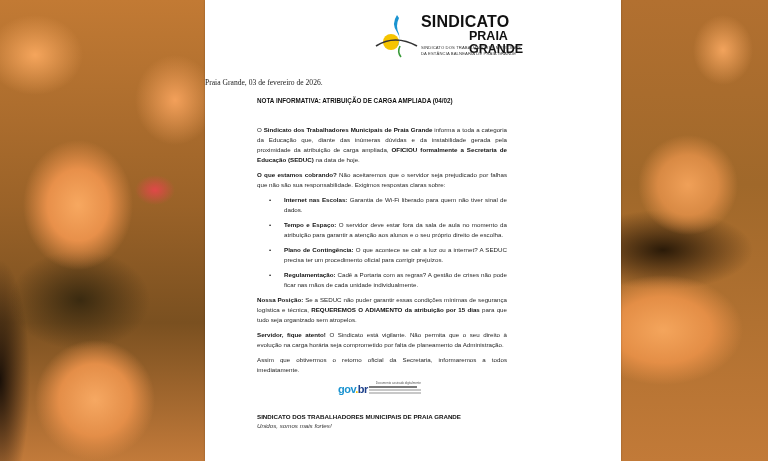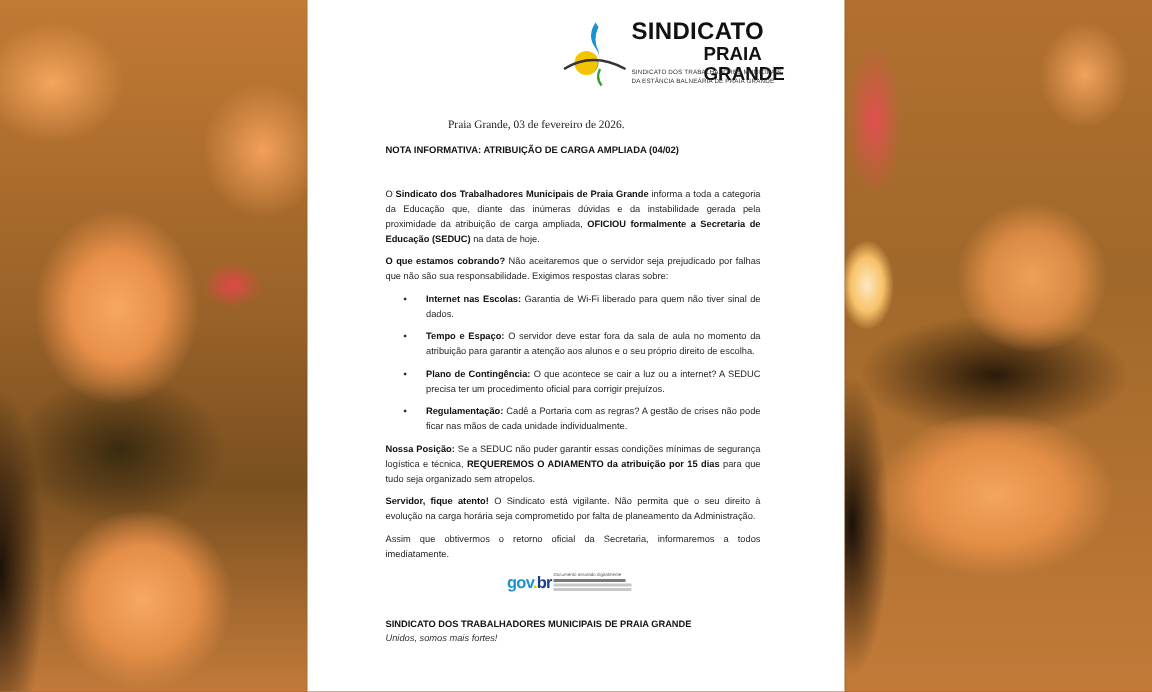--- a/index.html
+++ b/index.html
@@ -29,58 +29,58 @@
       radial-gradient(ellipse 50px 50px at 125px 185px, #f0a058 0%, #d98a44 60%, rgba(0,0,0,0) 100%),
       radial-gradient(ellipse 30px 35px at 160px 50px, #f2a35c 0%, rgba(0,0,0,0) 100%),
       radial-gradient(ellipse 18px 30px at 15px 190px, #fde8c0 0%, #f8c26a 60%, rgba(0,0,0,0) 100%),
       radial-gradient(ellipse 18px 50px at 20px 80px, #e05050 0%, rgba(0,0,0,0) 100%),
       radial-gradient(ellipse 80px 55px at 100px 330px, #f4a55c 0%, #e48e46 60%, rgba(0,0,0,0) 100%),
       radial-gradient(ellipse 90px 40px at 100px 250px, #2a1a08 0%, rgba(0,0,0,0) 100%),
       radial-gradient(ellipse 25px 100px at 5px 350px, #1a1008 0%, rgba(0,0,0,0) 100%),
       linear-gradient(180deg, #b27030 0%, #a0682a 40%, #c27a38 100%);
   }
   .paper {
-    position:absolute; left:205px; top:0; width:358px; height:461px;
+    position:absolute; left:205px; top:0; width:416px; height:461px;
     background:#ffffff; overflow:hidden;
     box-shadow: 0 0 2px rgba(0,0,0,0.25);
   }
   .header {
     position:absolute; left:168px; top:10px; width:180px; height:48px;
   }
   .logo-mark { position:absolute; left:0; top:2px; width:46px; height:46px; }
   .brand-1 {
     position:absolute; left:48px; top:3px; font-weight:bold; font-size:16px;
     letter-spacing:0.2px; color:#111; line-height:17px;
   }
   .brand-2 {
     position:absolute; left:48px; top:20px; font-weight:bold; font-size:12.5px;
     color:#111; line-height:13px;margin-left:48px;
   }
   .brand-sub {
     position:absolute; left:48px; font-size:4.2px; color:#333; line-height:5px;
     letter-spacing:0.1px; white-space:nowrap;
   }
   .date-line {
-    position:absolute; left:0; top:78px; width:305px; text-align:center;
+    position:absolute; left:0; top:78px; width:305px; text-align:left;
     font-family:"Liberation Serif", serif; font-size:7.6px; color:#222;
   }
   .doc-body {
     position:absolute; left:52px; top:96px; width:250px;
     font-size:6.2px; line-height:10px; color:#262626;
   }
   .title {
     font-weight:bold; font-size:6.3px; color:#111; margin:0 0 19px 0;
   }
   p { margin:0 0 5px 0; text-align:justify; }
   .b { font-weight:bold; color:#111; }
   ul { margin:0 0 4px 0; padding-left:27px; }
   li { margin:0 0 5px 0; text-align:justify; list-style:none; position:relative; }
   li .bullet { position:absolute; left:-15px; top:0; font-weight:bold; }
   .sig {
-    position:relative; height:22px; margin:2px 0 10px 0;
+    position:relative; height:22px; margin:2px 0 10px 0;text-align:right;
   }
   .sig-logo {
     position:absolute; left:81px; top:3px; font-weight:bold; font-size:11px;
     letter-spacing:-0.5px; line-height:12px;
   }
   .sig-logo .g { color:#1a93d0; }
   .sig-logo .y { color:#f5c400; }
   .sig-logo .b2 { color:#1c3f8a; }
   .sig-text {
     position:absolute; left:112px; top:1px; font-size:3px; line-height:4px; color:#555;

